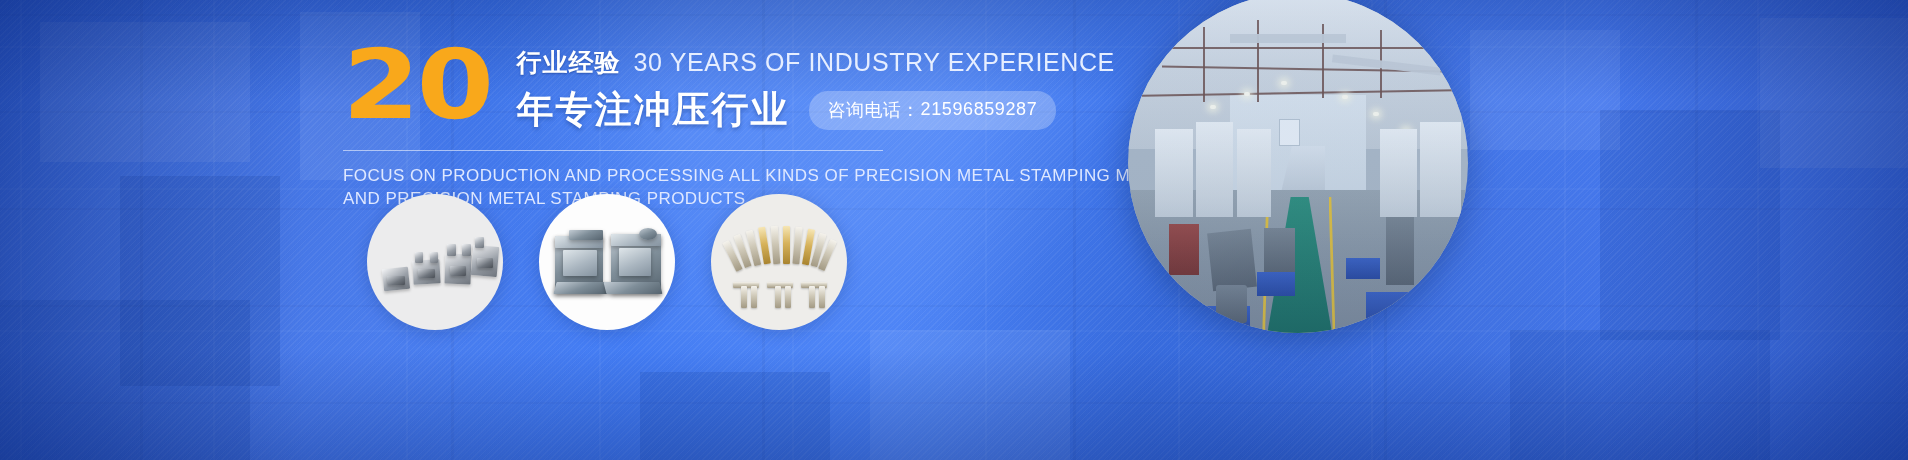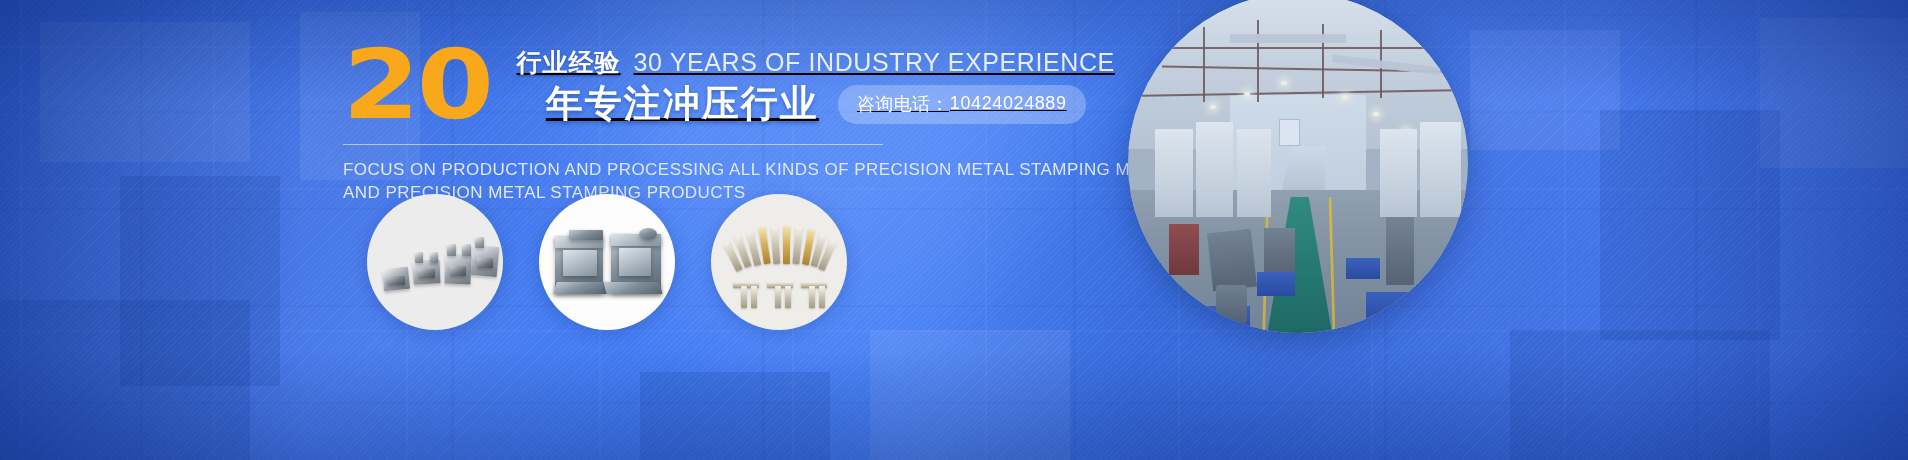--- a/index.html
+++ b/index.html
@@ -66,35 +66,35 @@
   .big20 {
     font-family:"DejaVu Sans","Liberation Sans",sans-serif;
     font-size:96px; line-height:.86;
     font-weight:700; letter-spacing:-3px;
     color:#f9a81b;
     transform:scaleX(1.16) skewX(-0.5deg);
     transform-origin:left top;
     margin-top:2px;
   }
 
-  .headline-text { margin-left:46px; padding-top:4px;text-decoration:underline; }
+  .headline-text { margin-left:46px; padding-top:4px; }
 
   .line1 { display:flex; align-items:baseline; white-space:nowrap; }
   .cn-small {
     font-size:25px; font-weight:700; color:#ffffff;
     letter-spacing:1px;
     text-shadow:0 1px 2px rgba(10,40,110,.45);
   }
   .en-head {
     margin-left:13px;
     font-size:25px; font-weight:400; color:#e6eeff;
     letter-spacing:.6px;
   }
 
-  .line2 { display:flex; align-items:center; margin-top:0; white-space:nowrap;justify-content:center; }
+  .line2 { display:flex; align-items:center; margin-top:6px; white-space:nowrap; }
   .cn-big {
     font-size:37px; font-weight:700; color:#ffffff;
     letter-spacing:2px;
     text-shadow:0 2px 4px rgba(10,40,110,.4);
   }
   .phone-pill {
     margin-left:19px;
     background:rgba(255,255,255,.26);
     border-radius:19px;
     padding:7px 19px 8px;
@@ -212,21 +212,21 @@
       <div class="headline-text">
         <div class="line1">
           <span class="cn-small">行业经验</span>
           <span class="en-head">30 YEARS OF INDUSTRY EXPERIENCE</span>
         </div>
 
         <div class="line2">
           <span class="cn-big">年专注冲压行业</span>
           <span class="phone-pill">
             <span>咨询电话：</span>
-            <span class="num">10424024889</span>
+            <span class="num">21596859287</span>
           </span>
         </div>
       </div>
     </div>
 
     <div class="rule"></div>
 
     <div class="sub">
       <div>FOCUS ON PRODUCTION AND PROCESSING ALL KINDS OF PRECISION METAL STAMPING MOLDS</div>
       <div>AND PRECISION METAL STAMPING PRODUCTS</div>

